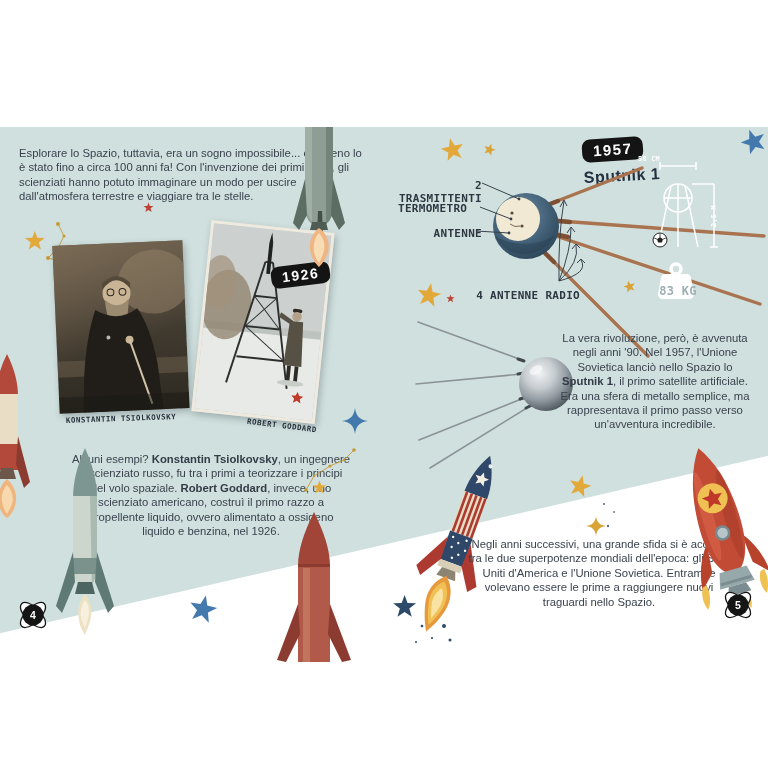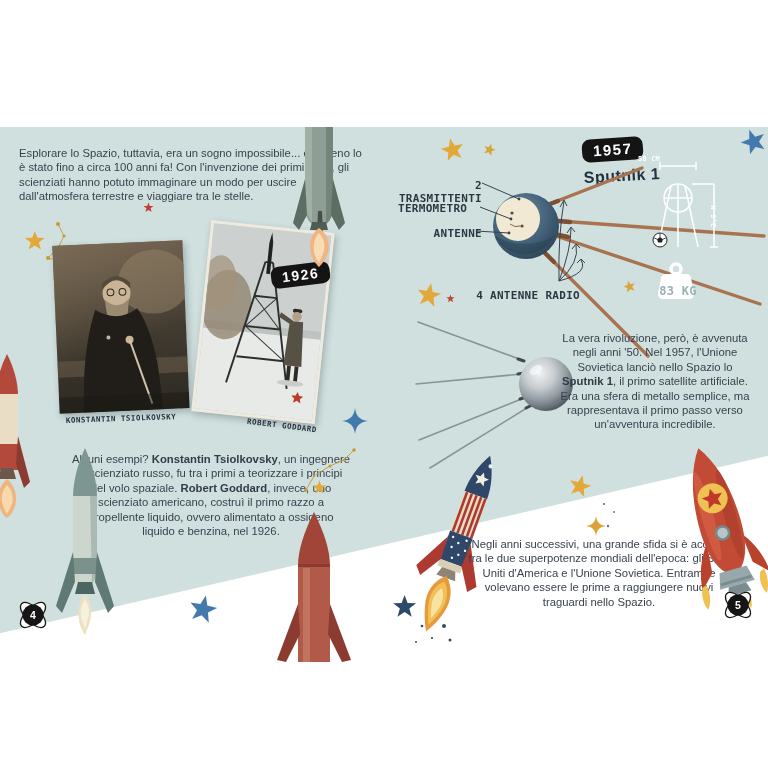--- a/index.html
+++ b/index.html
@@ -317,21 +317,21 @@
     <g stroke="#41484c" stroke-width="3" stroke-linecap="round">
       <path d="M106 49 L112 51"></path>
         <path d="M106 64 L112 63"></path>
       <path d="M108 89 L114 87"></path>
         <path d="M114 98 L120 95"></path>
     </g>
     <circle cx="134" cy="74" r="27" fill="url(#mSph)"></circle>
     <ellipse cx="124" cy="60" rx="7" ry="4" fill="#ffffff" opacity=".55" transform="rotate(-30 124 60)"></ellipse>
   </svg>
 
-  <div class="abs txt center" style="left:556px;top:331px;width:198px;"><span>La vera rivoluzione, però, è avvenuta negli anni '50. Nel 1957, l'Unione Sovietica lanciò nello Spazio lo </span><b>Sputnik 1</b><span>, il primo satellite artificiale. Era una sfera di metallo semplice, ma rappresentava il primo passo verso un'avventura incredibile.</span></div>
+  <div class="abs txt center" style="left:556px;top:331px;width:198px;"><span>La vera rivoluzione, però, è avvenuta negli anni '90. Nel 1957, l'Unione Sovietica lanciò nello Spazio lo </span><b>Sputnik 1</b><span>, il primo satellite artificiale. Era una sfera di metallo semplice, ma rappresentava il primo passo verso un'avventura incredibile.</span></div>
 
   <svg class="abs" style="left:396px;top:444px" width="124" height="198" viewBox="0 0 124 198">
     <g transform="rotate(20 62 100)">
       <path d="M62 6 C70 20 74 34 74 48 H50 C50 34 54 20 62 6 Z" fill="#2f4769"></path>
       <circle cx="66" cy="16" r="2" fill="#fff" opacity=".9"></circle>
       <path d="M62 24 l2.1 4.6 5 .4 -3.8 3.3 1.1 4.9 -4.4 -2.6 -4.4 2.6 1.1 -4.9 -3.8 -3.3 5 -.4 Z" fill="#f3efe2"></path>
       <rect x="50" y="48" width="24" height="42" fill="#e7dcc4"></rect>
       <g fill="#ad3a31">
         <rect x="51.5" y="48" width="2.6" height="42"></rect>
           <rect x="56.5" y="48" width="2.6" height="42"></rect>

